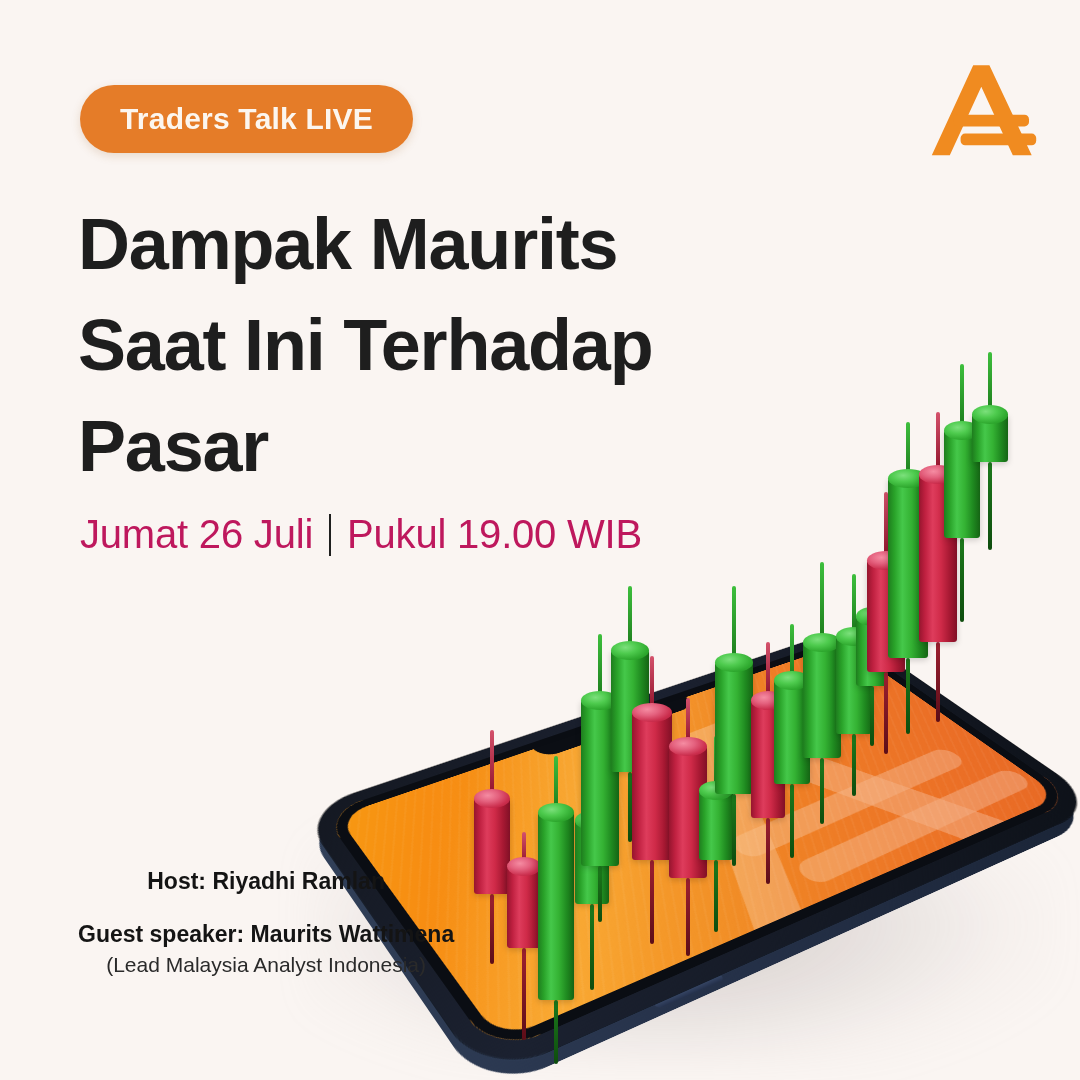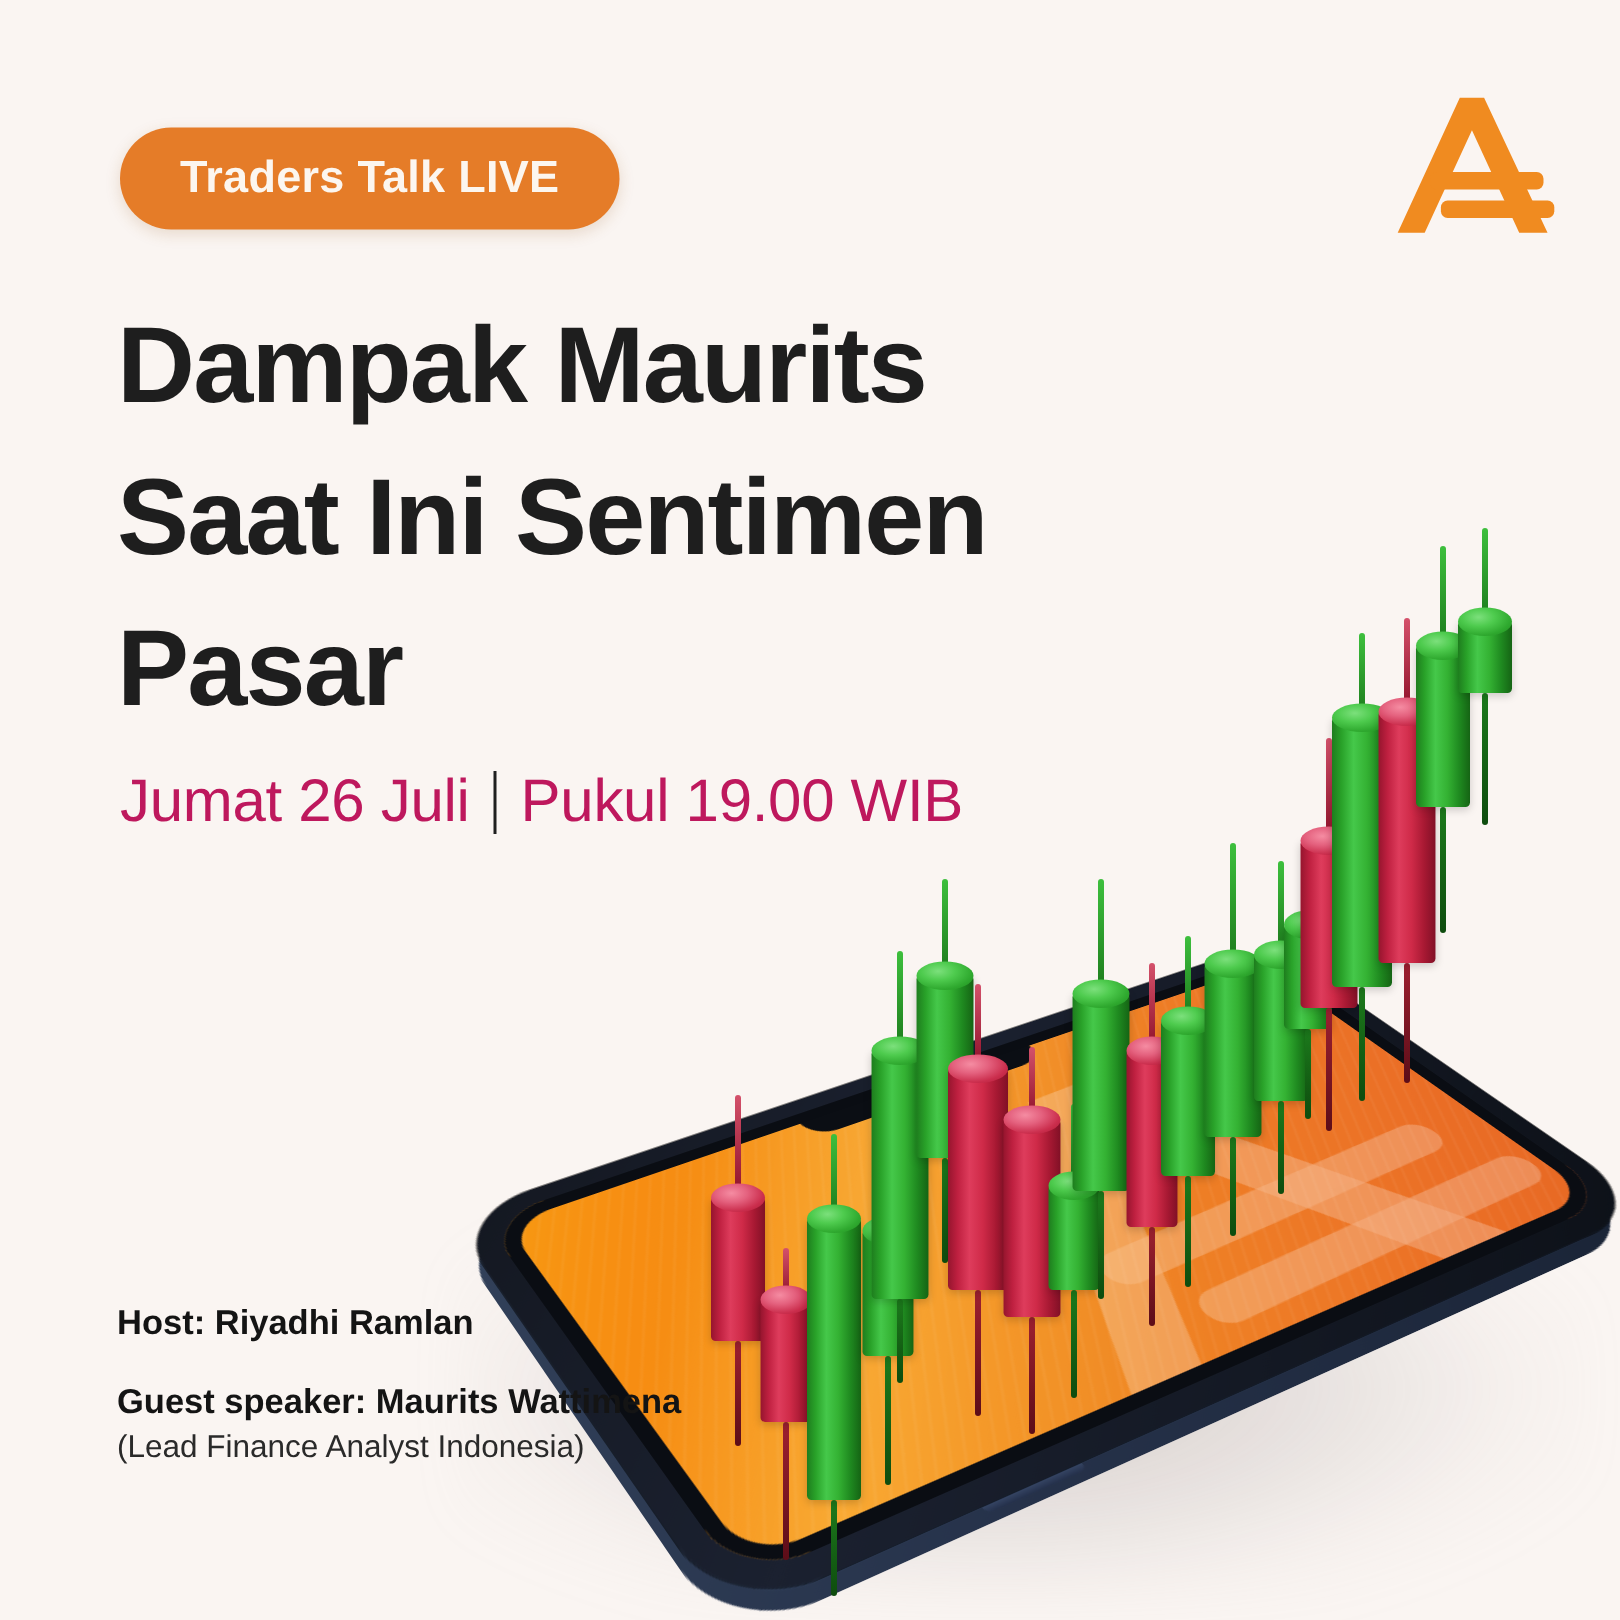--- a/index.html
+++ b/index.html
@@ -74,21 +74,21 @@
     display:flex; align-items:center; gap:16px;
   }
   .datetime .sep{
     display:inline-block;
     width:2px; height:42px;
     background:#1F1F1F;
   }
 
   
   .credits{ position:absolute; left:78px; top:866px; }
-  .credit-block{ margin-bottom:22px; }
+  .credit-block{ margin-bottom:22px;text-align:center; }
   .credit-name{
     color:#141414;
     font-size:23px; font-weight:bold;
     line-height:1.35; white-space:nowrap;
   }
   .credit-role{
     color:#2A2A2A;
     font-size:21px; font-weight:normal;
     line-height:1.4; white-space:nowrap;
   }
@@ -410,33 +410,33 @@
   <svg class="logo" viewBox="0 0 120 120">
     <g fill="#F08B20">
       <path d="M48 8 L66 8 L113 108 L92 108 L57 32 L22 108 L2 108 Z"></path>
       <rect x="26" y="63" width="84" height="13" rx="5"></rect>
       <rect x="34" y="84" width="84" height="13" rx="5"></rect>
     </g>
   </svg>
 
   <div class="headline">
     <span class="ln">Dampak Maurits</span>
-    <span class="ln">Saat Ini Sentimen</span>
+    <span class="ln">Saat Ini Terhadap</span>
     <span class="ln">Pasar</span>
   </div>
 
   <div class="datetime">
     <span>Jumat 26 Juli</span>
     <span class="sep"></span>
     <span>Pukul 19.00 WIB</span>
   </div>
 
   <div class="credits">
     <div class="credit-block">
       <div class="credit-name">Host: Riyadhi Ramlan</div>
     </div>
     <div class="credit-block">
       <div class="credit-name">Guest speaker: Maurits Wattimena</div>
-      <div class="credit-role">(Lead Finance Analyst Indonesia)</div>
+      <div class="credit-role">(Lead Malaysia Analyst Indonesia)</div>
     </div>
   </div>
 
 </div>
 
 </body></html>

